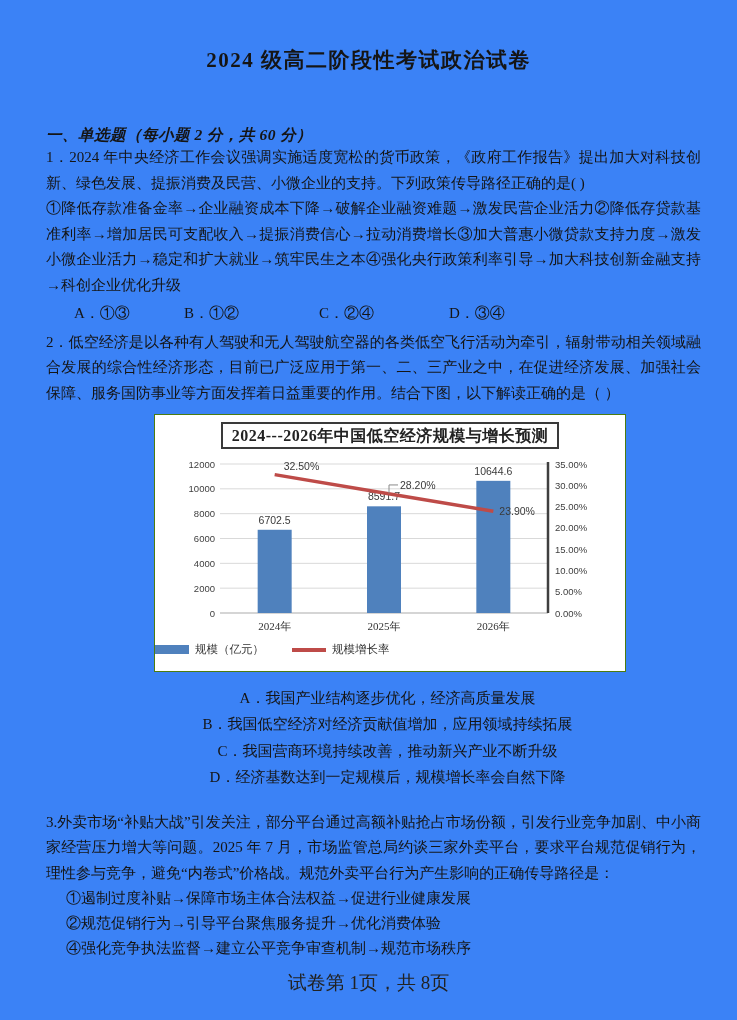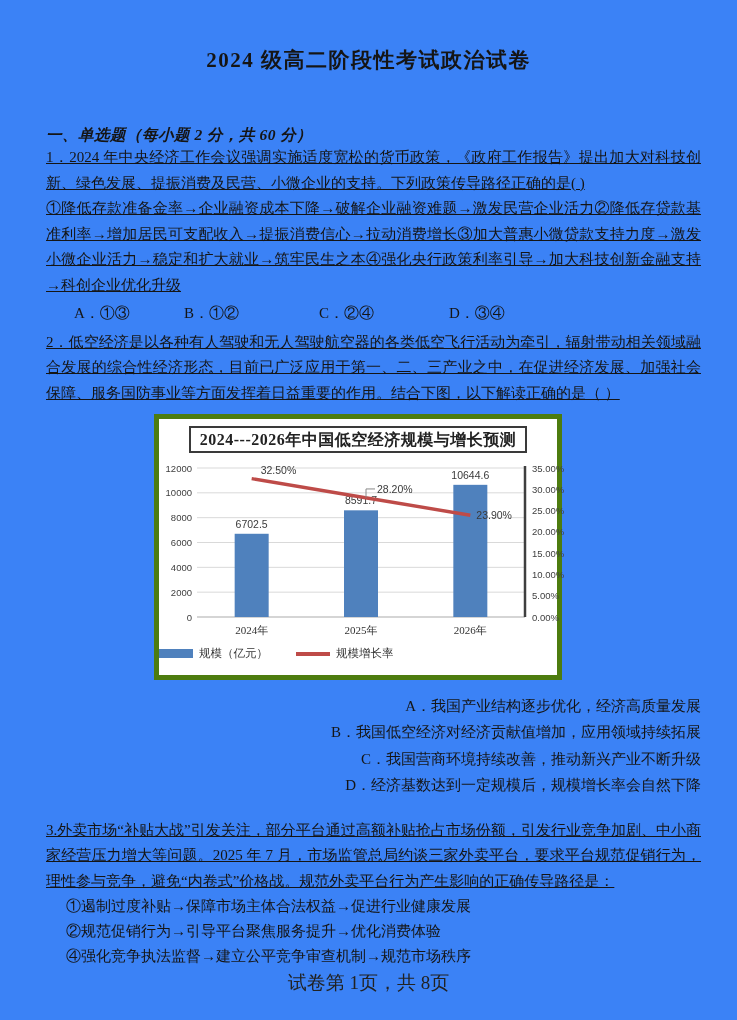--- a/index.html
+++ b/index.html
@@ -7,34 +7,34 @@
     width:737px;height:1020px;position:relative;background:#3b82f6;
     font-family:"Liberation Serif","DejaVu Serif",serif;color:#151515;
     overflow:hidden;
   }
   .doc-title{
     margin:46px 0 0;text-align:center;font-size:21px;font-weight:700;
     letter-spacing:1.5px;line-height:28px;
   }
   .content{padding:0 36px 0 46px;font-size:15px;line-height:25.6px;text-align:justify;}
   .section-heading{margin:50px 0 0;font-size:15.5px;font-weight:700;line-height:21px;letter-spacing:.5px;font-style:italic;}
-  .stem{margin:0;text-decoration:underline;}
+  .stem{margin:0;}
   .q2-stem{margin-top:4px;}
   .q3-stem{margin-top:19px;}
   .q1-options{padding-left:28px;margin:1px 0 3px;line-height:26px;}
   .q1-options span{display:inline-block;}
   .q1-options .o-a{width:110px;}
   .q1-options .o-b{width:135px;}
   .q1-options .o-c{width:130px;}
   .opts-list{margin-top:13px;}
-  .opts-list div{line-height:26.5px;padding-left:28px;text-align:right;}
+  .opts-list div{line-height:26.5px;padding-left:28px;text-align:center;}
   .paths-list div{line-height:25px;text-align:left;margin-left:20px;}
   .chart-box{
-    width:408px;box-sizing:border-box;margin:8px 0 0 108px;
-    border:5px solid #4d7c0f;padding-top:7px;background:#fff;
+    width:472px;box-sizing:border-box;margin:8px 0 0 108px;
+    border:1px solid #4d7c0f;padding-top:7px;background:#fff;
   }
   .chart-title-wrap{text-align:center;}
   .chart-title{
     display:inline-block;border:2px solid #3a3a3a;padding:0 9px;
     font-size:16px;font-weight:600;line-height:23px;letter-spacing:.5px;color:#222;
   }
   .chart-svg{display:block;margin:2px auto 0;}
   .tick{font-size:9.5px;fill:#404040;font-family:"Liberation Sans","DejaVu Sans",sans-serif;}
   .xlab{font-size:11px;fill:#333;font-family:"Liberation Serif","DejaVu Serif",serif;}
   .dlab{font-size:10.5px;fill:#3a3a3a;font-family:"Liberation Sans","DejaVu Sans",sans-serif;}

